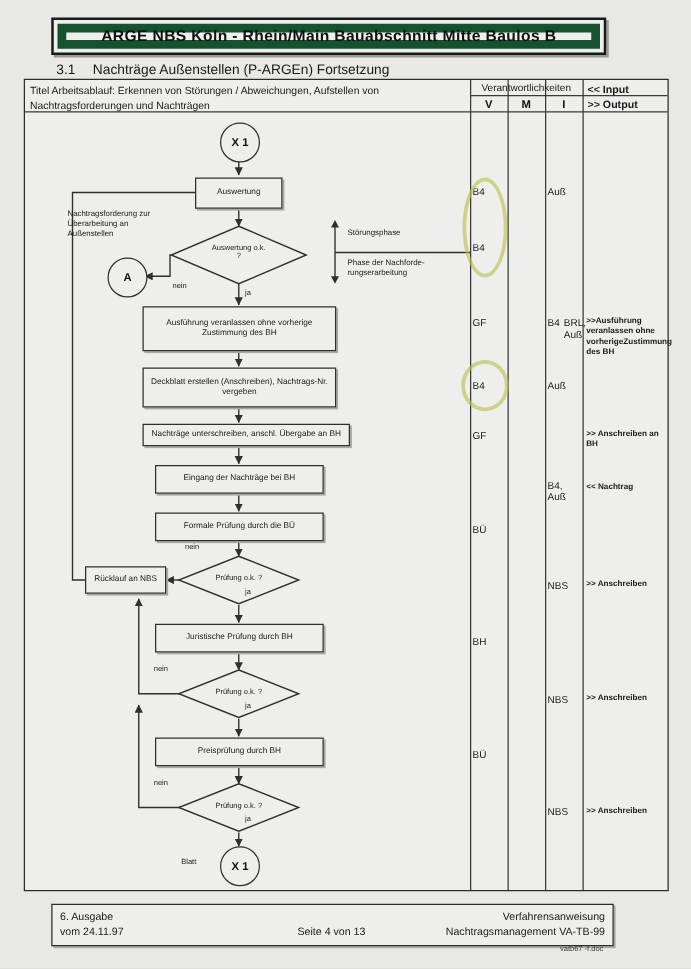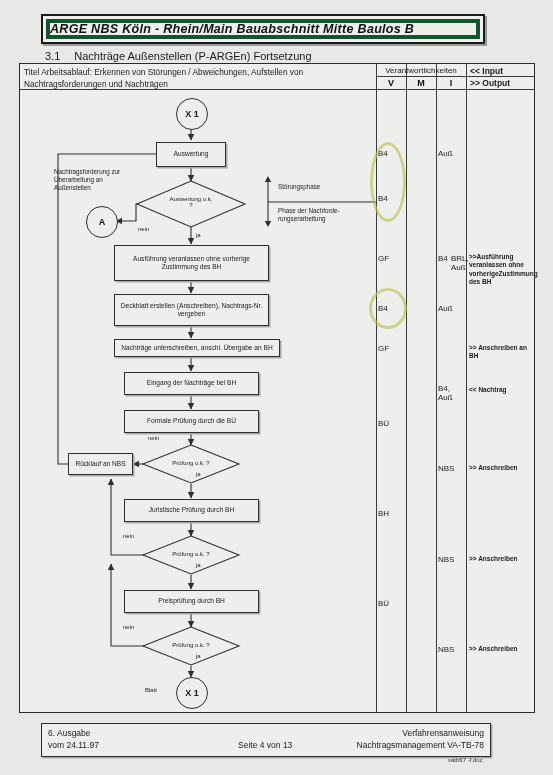--- a/index.html
+++ b/index.html
@@ -10,21 +10,21 @@
   }
   
   #title-banner{
     position:absolute;left:41px;top:14px;width:440px;height:26px;
     border:2px solid #1a1a1a;background:#eeeeec;
     box-shadow:2px 2px 0 #9a9a98;
     display:flex;align-items:center;justify-content:center;
   }
   #title-banner .inner{
     position:absolute;left:3px;top:3px;right:3px;bottom:3px;
-    border:4px solid #14532d;display:flex;align-items:center;justify-content:flex-start;font-style:italic;
+    border:7px solid #14532d;display:flex;align-items:center;justify-content:center;
   }
   #title-text{font-size:12.5px;font-weight:bold;color:#111;letter-spacing:.3px;white-space:nowrap;}
   
   #section-heading{
     position:absolute;left:45px;top:50px;font-size:11px;color:#1a1a1a;white-space:nowrap;
   }
   #section-heading .num{margin-right:14px;}
   
   #sheet{
     position:absolute;left:19px;top:63px;width:514px;height:648px;
@@ -287,17 +287,17 @@
   </div>
 
   <div class="hl-ellipse" style="left:370px;top:142px;width:30px;height:74px;"></div>
   <div class="hl-ellipse" style="left:369px;top:288px;width:32px;height:35px;"></div>
 
   <div id="footer">
     <div class="ft" style="left:6px;top:4px;">6. Ausgabe</div>
     <div class="ft" style="left:6px;top:16px;">vom 24.11.97</div>
     <div class="ft" style="left:196px;top:16px;">Seite 4 von 13</div>
     <div class="ft" style="right:6px;top:4px;">Verfahrensanweisung</div>
-    <div class="ft" style="right:6px;top:16px;">Nachtragsmanagement  VA-TB-78</div>
+    <div class="ft" style="right:6px;top:16px;">Nachtragsmanagement  VA-TB-99</div>
   </div>
   <div id="doc-name">vatb67 -f.doc</div>
 
 </div>
 
 </body></html>

